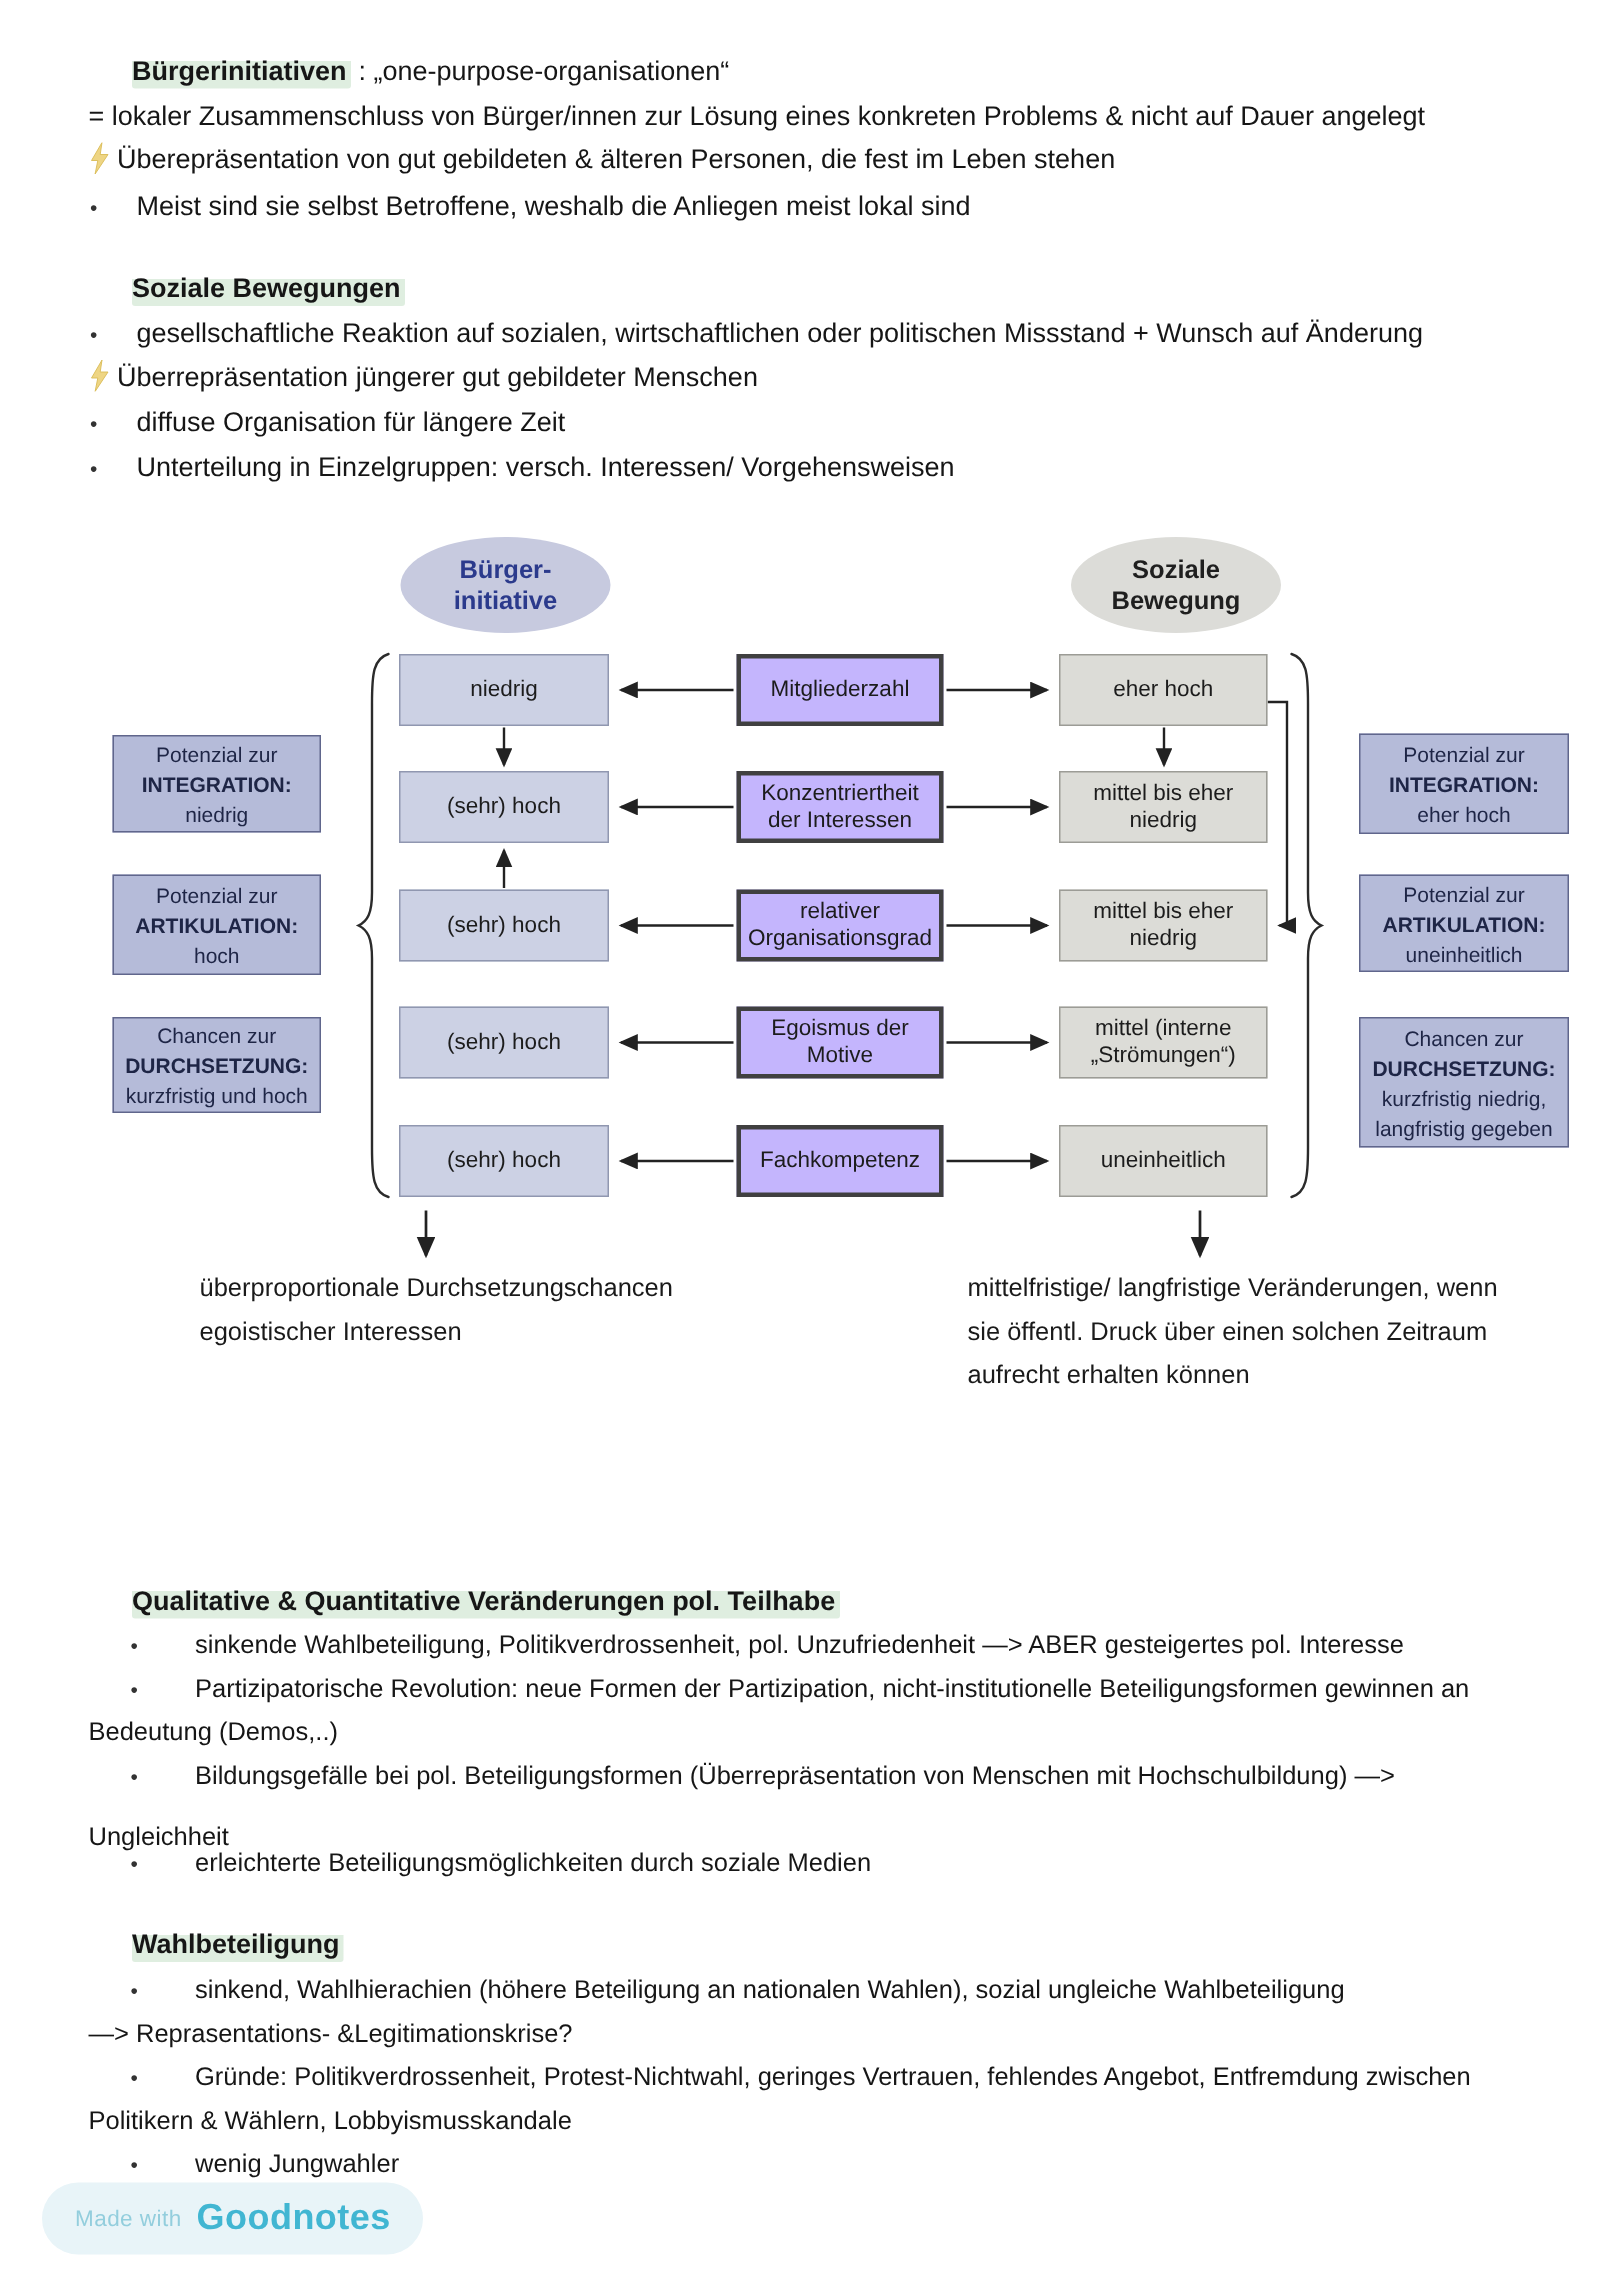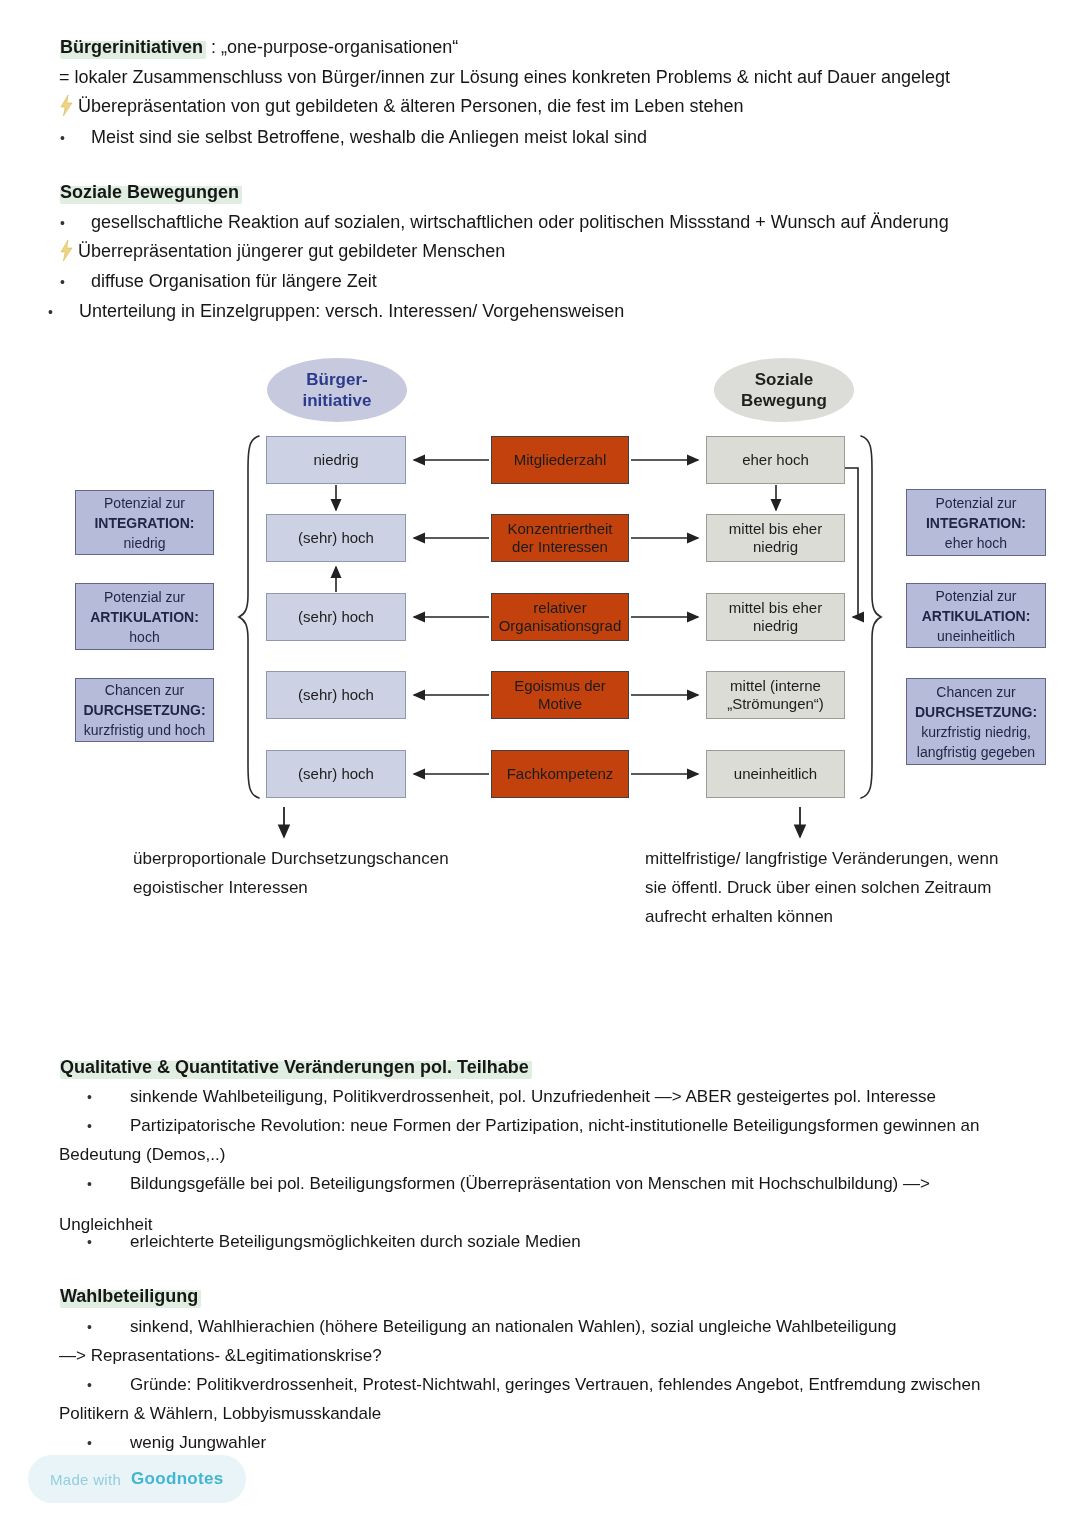--- a/index.html
+++ b/index.html
@@ -1,51 +1,51 @@
 <!DOCTYPE html>
 <html><head>
 <meta charset="utf-8">
 <style>
   html,body{margin:0;padding:0;background:#ffffff;}
   .page{position:relative;width:1080px;height:1527px;background:#ffffff;overflow:hidden;
         font-family:"Liberation Sans", sans-serif;color:#161616;}
   .tline{position:absolute;font-size:18px;line-height:22px;white-space:nowrap;color:#161616;}
   .tline.small{font-size:17px;}
   .hl{font-weight:bold;background:linear-gradient(180deg, rgba(223,238,224,0) 18%, #dfeee0 18%);
-      padding:0 3px 2px 0;border-radius:2px;}
+      padding:0 3px 2px 0;border-radius:2px;margin-left:28px;}
   .bullet{display:inline-block;font-size:14px;color:#333;}
   .w31{width:31px;}
   .w43{width:43px;}
   .bolt{display:inline-block;margin-right:5px;vertical-align:-4px;}
   .bolt svg{fill:#eed584;stroke:#d9bb55;stroke-width:.6;}
 
   
   .diagram{position:absolute;left:0;top:355px;width:932px;height:585px;}
   .dsvg{position:absolute;left:0;top:0;}
   .ell{position:absolute;width:140px;height:64px;border-radius:50%;display:flex;flex-direction:column;
        justify-content:center;align-items:center;font-weight:bold;font-size:17px;line-height:21px;}
   .ell-left{background:#c7cadf;color:#2b3a8c;}
   .ell-right{background:#dcdcd8;color:#1f1f1f;}
   .cell{position:absolute;height:48px;display:flex;flex-direction:column;justify-content:center;
         align-items:center;font-size:15px;line-height:18px;text-align:center;color:#1c1c1c;box-sizing:border-box;}
   .cl{width:140px;background:#ccd1e4;border:1px solid #9097b0;}
-  .cm{width:138px;background:#c2410c;border:1px solid #404040;align-items:center;}
+  .cm{width:138px;background:#c4b5fd;border:3px solid #404040;align-items:center;}
   .cr{width:139px;background:#dcdcd7;border:1px solid #9c9c96;}
   .sidebox{position:absolute;width:139px;background:#b5bbd9;border:1.3px solid #60668c;box-sizing:border-box;
            display:flex;flex-direction:column;justify-content:center;align-items:center;
            font-size:14px;line-height:20px;text-align:center;color:#1e2546;padding:2px;}
   .sidebox .b{font-weight:bold;}
   .concl{position:absolute;font-size:17px;color:#1a1a1a;}
   .cln{line-height:29px;white-space:nowrap;}
 
   
   .watermark{position:absolute;left:28px;top:1455px;height:48px;background:#e8f4f8;border-radius:26px;
              display:flex;align-items:center;padding:0 22px;}
   .wm-made{font-size:15px;color:#93cedd;margin-right:10px;letter-spacing:.3px;}
-  .wm-brand{font-size:17px;font-weight:bold;color:#41b6d2;letter-spacing:.3px;}
+  .wm-brand{font-size:24px;font-weight:bold;color:#41b6d2;letter-spacing:.3px;}
 </style>
 </head>
 <body>
 
 <div class="page">
 
   <div class="tline" style="left:60px;top:36px">
     <span class="hl">Bürgerinitiativen</span><span> : „one-purpose-organisationen“</span>
   </div>
   <div class="tline" style="left:59px;top:66px">
@@ -67,21 +67,21 @@
     <span class="bullet w31">•</span><span>gesellschaftliche Reaktion auf sozialen, wirtschaftlichen oder politischen Missstand + Wunsch auf Änderung</span>
   </div>
   <div class="tline" style="left:60px;top:240px">
     <span class="bolt"><svg width="13" height="21" viewBox="0 0 13 21">
           <path d="M8 0 L1 12 L5.2 12 L3.4 21 L12 8 L6.8 8 Z"></path>
         </svg></span><span>Überrepräsentation jüngerer gut gebildeter Menschen</span>
   </div>
   <div class="tline" style="left:60px;top:270px">
     <span class="bullet w31">•</span><span>diffuse Organisation für längere Zeit</span>
   </div>
-  <div class="tline" style="left:48px;top:300px">
+  <div class="tline" style="left:60px;top:300px">
     <span class="bullet w31">•</span><span>Unterteilung in Einzelgruppen: versch. Interessen/ Vorgehensweisen</span>
   </div>
 
   <div class="diagram">
 
     <svg class="dsvg" width="1080" height="585" viewBox="0 0 1080 585">
       <defs>
         <marker id="ah" markerWidth="9" markerHeight="8" refX="7" refY="3.5" orient="auto">
           <path d="M0,0 L8,3.5 L0,7 Z" fill="#222"></path>
         </marker>

